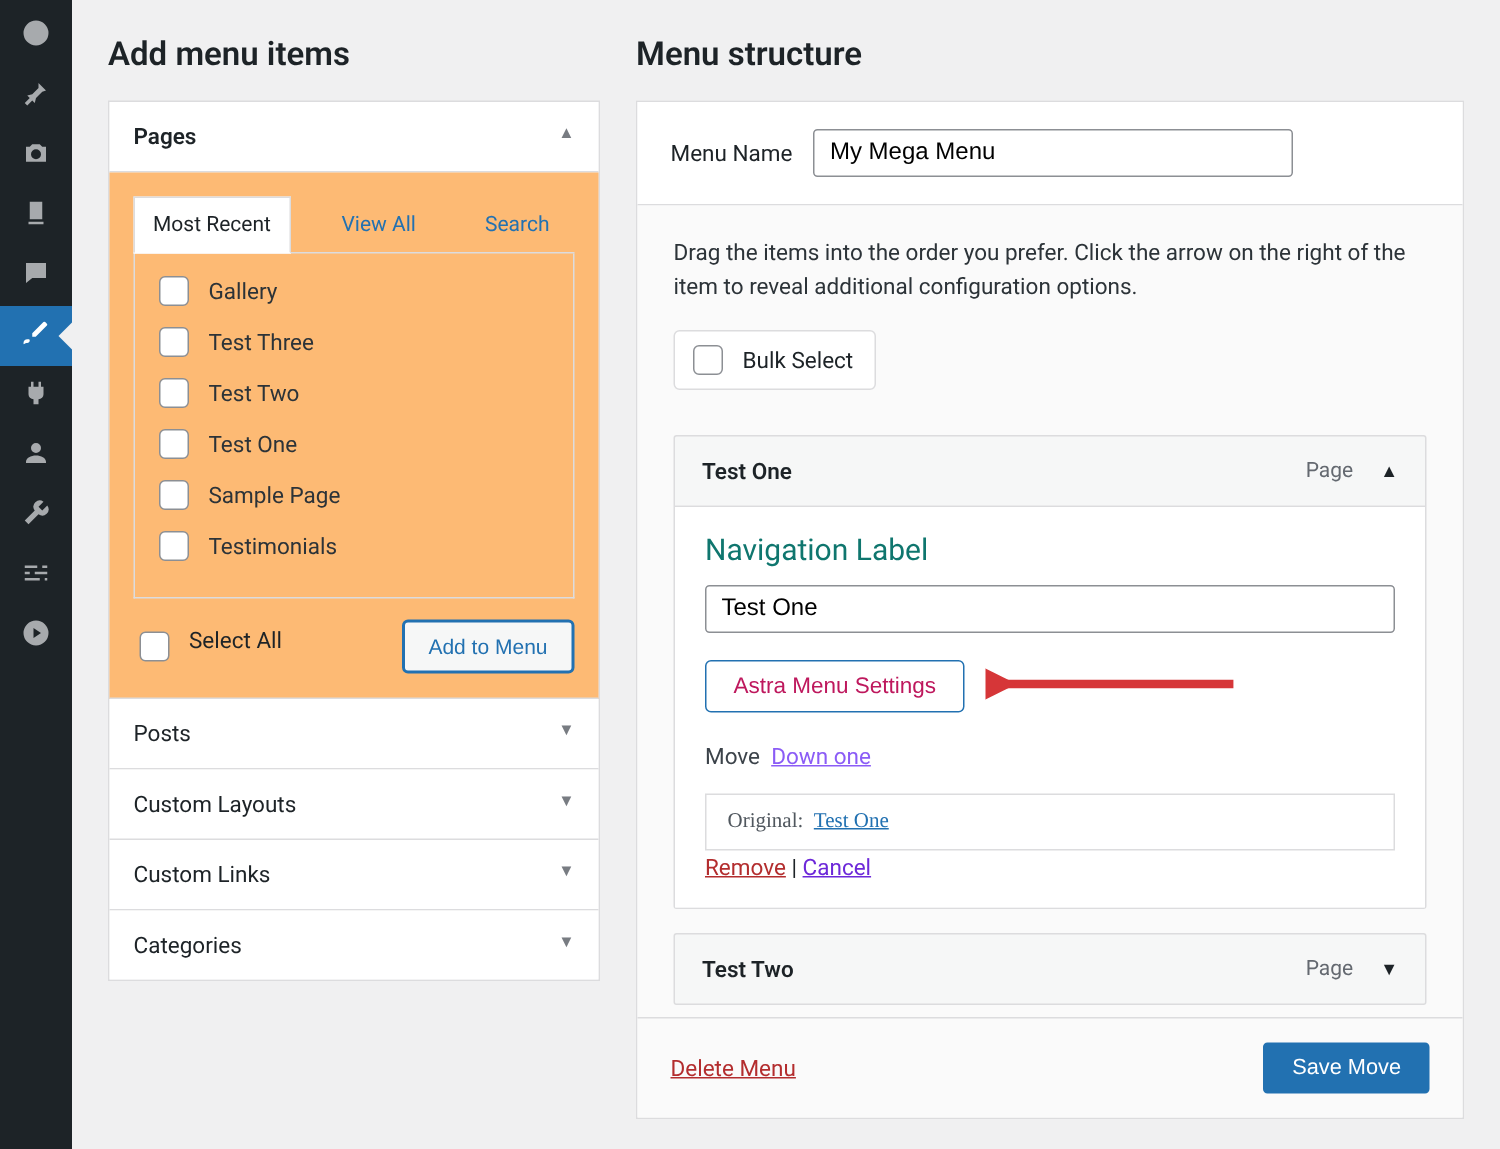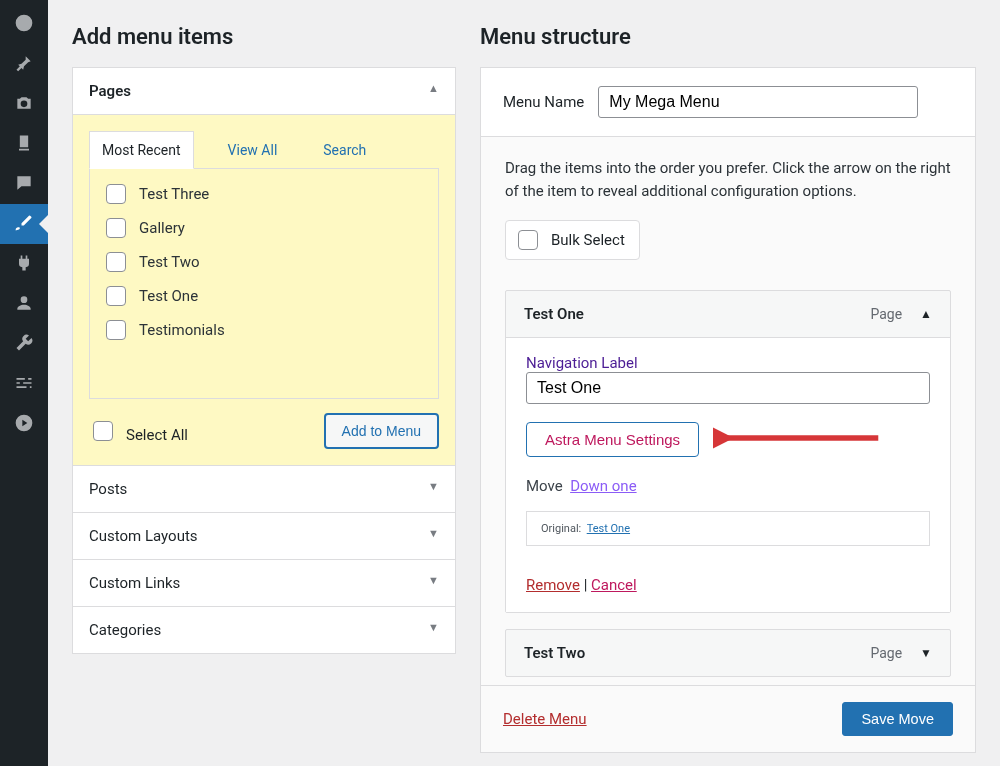--- a/index.html
+++ b/index.html
@@ -47,21 +47,21 @@
   }
   .admin-sidebar svg { width: 20px; height: 20px; fill: currentColor; }
 
   
   .main {
     flex: 1;
     padding: 18px 24px;
     overflow: auto;
   }
   .columns { display: flex; gap: 24px; }
-  .col-left { width: 384px; flex-shrink: 0; }
+  .col-left { width: 328px; flex-shrink: 0; }
   .col-right { flex: 1; min-width: 0; }
 
   h2 {
     font-size: 22px;
     font-weight: 600;
     margin: 6px 0 18px;
     color: #1d2327;
   }
 
   
@@ -74,21 +74,21 @@
     display: flex;
     justify-content: space-between;
     font-size: 15px;
   }
   .accordion-head:last-child { border-bottom: none; }
   .accordion-head .arrow {
     color: #787c82;
     font-size: 11px;
   }
   .accordion-body {
-    background: #fef9c3;
+    background: #fdba74;
     border-bottom: 1px solid #dcdcde;
     padding: 16px;
   }
   .accordion-head.expanded { font-weight: 600; }
 
   
   .inner-tabs {
     display: flex;
     gap: 22px;
     border-bottom: 1px solid #dcdcde;
@@ -136,21 +136,21 @@
     cursor: pointer;
   }
   .selectall-row {
     display: flex;
     justify-content: space-between;
     align-items: center;
     margin-top: 14px;
   }
   .selectall-row label {
     display: flex;
-    align-items: flex-end;
+    align-items: flex-start;
     gap: 10px;
     font-size: 15px;
   }
   .btn-outline {
     border: 2px solid #2271b1;
     color: #2271b1;
     background: #f6f7f7;
     padding: 8px 16px;
     border-radius: 4px;
     font-size: 14px;
@@ -221,23 +221,23 @@
     color: #646970;
     font-size: 14px;
   }
   .menu-item-head .right .toggle { color: #1d2327; font-size: 12px; }
   .menu-item-body {
     background: #fff;
     border-top: 1px solid #dcdcde;
     padding: 16px 20px 18px;
   }
   .field-label {
-    font-size: 15px;
-    color: #4c1d95;
-    margin-bottom: 0;
+    font-size: 20px;
+    color: #0f766e;
+    margin-bottom: 12px;
     display: block;
   }
   .nav-label-input {
     width: 100%;
     font-size: 16px;
     padding: 6px 10px;
     border: 1px solid #8c8f94;
     border-radius: 3px;
     margin-bottom: 18px;
   }
@@ -251,28 +251,29 @@
     font-size: 15px;
     cursor: pointer;
   }
   .arrow-annotation { color: #d63638; }
   .arrow-annotation svg { width: 170px; height: 26px; }
   .move-row { font-size: 15px; color: #3c434a; margin-bottom: 16px; }
   .move-row a { color: #8b5cf6; text-decoration: underline; }
   .original-box {
     border: 1px solid #dcdcde;
     padding: 10px 14px;
-    font-size: 11px;
+    font-size: 14px;
     color: #50575e;
-    margin-bottom: 30px;
+    margin-bottom: 2px;
+    font-family: Liberation Serif, serif;
   }
   .original-box a { color: #2271b1; text-decoration: underline; }
   .remove-row { font-size: 15px; }
   .remove-row a.remove { color: #b32d2e; text-decoration: underline; }
-  .remove-row a.cancel { color: #be185d; text-decoration: underline; }
+  .remove-row a.cancel { color: #6d28d9; text-decoration: underline; }
 
   .menu-footer {
     display: flex;
     justify-content: space-between;
     align-items: center;
     padding: 16px 22px;
     border-top: 1px solid #dcdcde;
     background: #fafafa;
   }
   .menu-footer a.delete { color: #b32d2e; text-decoration: underline; font-size: 15px; }
@@ -389,33 +390,37 @@
           </div>
           <div class="accordion-body">
             <div class="inner-tabs">
               <div class="tab active">Most Recent</div>
               <div class="tab">View All</div>
               <div class="tab">Search</div>
             </div>
             <div class="page-list">
               <label>
                   <input type="checkbox" style="">
+                  <span>Gallery</span>
+                </label>
+              <label>
+                  <input type="checkbox" style="">
                   <span>Test Three</span>
-                </label>
-              <label>
-                  <input type="checkbox" style="">
-                  <span>Gallery</span>
                 </label>
               <label>
                   <input type="checkbox" style="">
                   <span>Test Two</span>
                 </label>
               <label>
                   <input type="checkbox" style="">
                   <span>Test One</span>
+                </label>
+              <label>
+                  <input type="checkbox" style="">
+                  <span>Sample Page</span>
                 </label>
               <label>
                   <input type="checkbox" style="">
                   <span>Testimonials</span>
                 </label>
 
             </div>
             <div class="selectall-row">
               <label>
                 <input type="checkbox" class="chk" style="">

